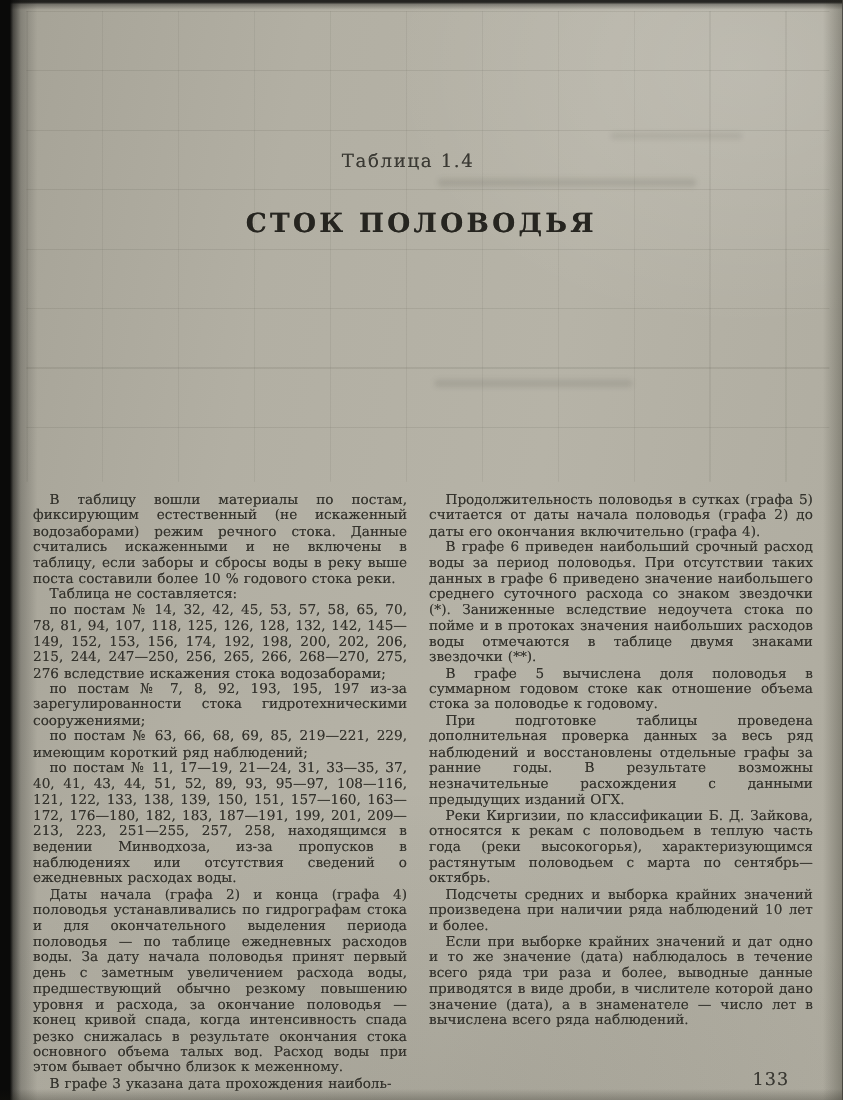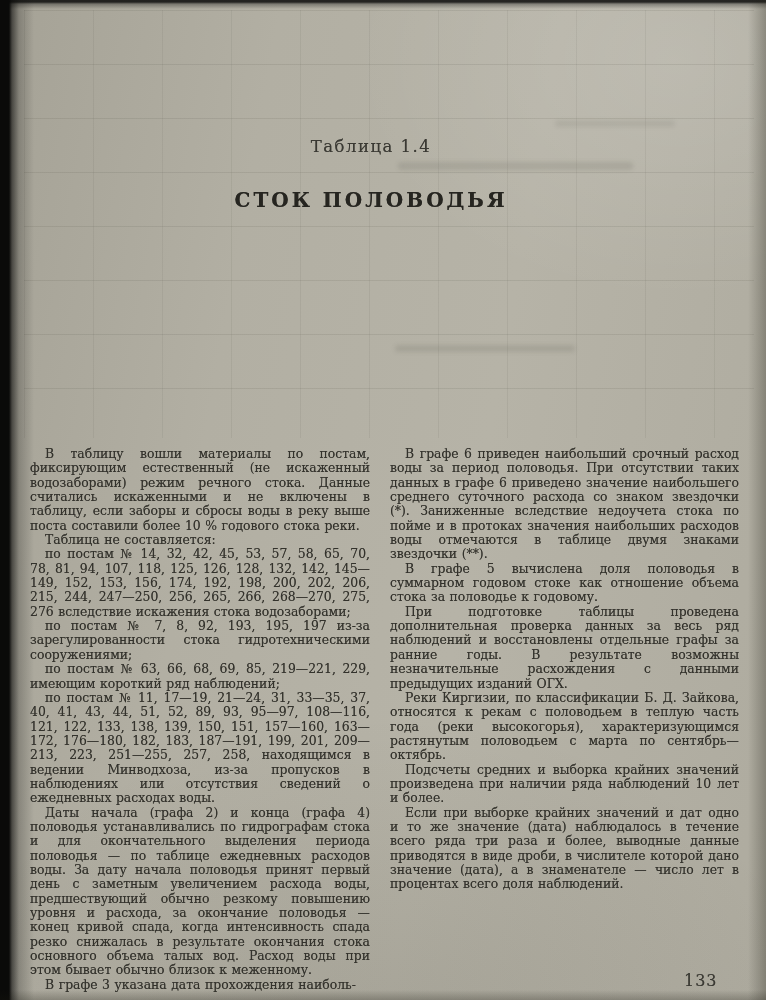--- a/index.html
+++ b/index.html
@@ -37,22 +37,22 @@
   .ghost.g2 { top:345px; left:395px; width:180px; height:7px; }
   .ghost.g3 { top:120px; left:555px; width:120px; height:7px; opacity:.7; }
 
   .table-label {
     position:absolute; top:137px; left:0; width:742px;
     text-align:center; font-size:16.5px; letter-spacing:1.5px;
     color:#3a3933; text-shadow:0 0 0.6px rgba(45,44,38,0.55);
   }
   .doc-title {
     position:absolute; top:188px; left:0; width:742px; margin:0;
-    text-align:center; font-size:20px; font-weight:bold; letter-spacing:3px;
-    color:#262520; text-shadow:0 0 0.6px rgba(30,29,24,0.6);
+    text-align:center; font-size:24px; font-weight:bold; letter-spacing:3px;
+    color:#262520; text-shadow:0 0 0.6px rgba(30,29,24,0.6);padding-left:12px;
   }
   .columns {
     position:absolute; top:447px; left:30px; width:709px;
     display:flex; gap:20px;
   }
   .col {
     font-size:12.4px; line-height:14.35px; text-align:justify;
     color:#33322c; text-shadow:0 0 0.5px rgba(40,39,33,0.55);
     word-spacing:0.6px;
   }
@@ -84,26 +84,27 @@
       <p>В таблицу вошли материалы по постам, фиксирующим естественный (не искаженный водозаборами) режим речного стока. Данные считались искаженными и не включены в таблицу, если заборы и сбросы воды в реку выше поста составили более 10 % годового стока реки.</p>
       <p>Таблица не составляется:</p>
       <p>по постам № 14, 32, 42, 45, 53, 57, 58, 65, 70, 78, 81, 94, 107, 118, 125, 126, 128, 132, 142, 145—149, 152, 153, 156, 174, 192, 198, 200, 202, 206, 215, 244, 247—250, 256, 265, 266, 268—270, 275, 276 вследствие искажения стока водозаборами;</p>
       <p>по постам № 7, 8, 92, 193, 195, 197 из-за зарегулированности стока гидротехническими сооружениями;</p>
       <p>по постам № 63, 66, 68, 69, 85, 219—221, 229, имеющим короткий ряд наблюдений;</p>
       <p>по постам № 11, 17—19, 21—24, 31, 33—35, 37, 40, 41, 43, 44, 51, 52, 89, 93, 95—97, 108—116, 121, 122, 133, 138, 139, 150, 151, 157—160, 163—172, 176—180, 182, 183, 187—191, 199, 201, 209—213, 223, 251—255, 257, 258, находящимся в ведении Минводхоза, из-за пропусков в наблюдениях или отсутствия сведений о ежедневных расходах воды.</p>
       <p>Даты начала (графа 2) и конца (графа 4) половодья устанавливались по гидрографам стока и для окончательного выделения периода половодья — по таблице ежедневных расходов воды. За дату начала половодья принят первый день с заметным увеличением расхода воды, предшествующий обычно резкому повышению уровня и расхода, за окончание половодья — конец кривой спада, когда интенсивность спада резко снижалась в результате окончания стока основного объема талых вод. Расход воды при этом бывает обычно близок к меженному.</p>
       <p>В графе 3 указана дата прохождения наиболь-</p>
     </div>
     <div class="col col-right">
+      <p>Продолжительность половодья в сутках (графа 5) считается от даты начала половодья (графа 2) до даты его окончания включительно (графа 4).</p>
       <p>В графе 6 приведен наибольший срочный расход воды за период половодья. При отсутствии таких данных в графе 6 приведено значение наибольшего среднего суточного расхода со знаком звездочки (*). Заниженные вследствие недоучета стока по пойме и в протоках значения наибольших расходов воды отмечаются в таблице двумя знаками звездочки (**).</p>
       <p>В графе 5 вычислена доля половодья в суммарном годовом стоке как отношение объема стока за половодье к годовому.</p>
       <p>При подготовке таблицы проведена дополнительная проверка данных за весь ряд наблюдений и восстановлены отдельные графы за ранние годы. В результате возможны незначительные расхождения с данными предыдущих изданий ОГХ.</p>
       <p>Реки Киргизии, по классификации Б. Д. Зайкова, относятся к рекам с половодьем в теплую часть года (реки высокогорья), характеризующимся растянутым половодьем с марта по сентябрь—октябрь.</p>
       <p>Подсчеты средних и выборка крайних значений произведена при наличии ряда наблюдений 10 лет и более.</p>
-      <p>Если при выборке крайних значений и дат одно и то же значение (дата) наблюдалось в течение всего ряда три раза и более, выводные данные приводятся в виде дроби, в числителе которой дано значение (дата), а в знаменателе — число лет в процентах всего доля наблюдений.</p>
+      <p>Если при выборке крайних значений и дат одно и то же значение (дата) наблюдалось в течение всего ряда три раза и более, выводные данные приводятся в виде дроби, в числителе которой дано значение (дата), а в знаменателе — число лет в вычислена всего ряда наблюдений.</p>
     </div>
   </div>
 
   <div class="page-number">133</div>
 
   <div class="edge-top"></div>
   <div class="edge-left"></div>
   <div class="edge-right"></div>
   <div class="edge-bottom"></div>
 </div>

